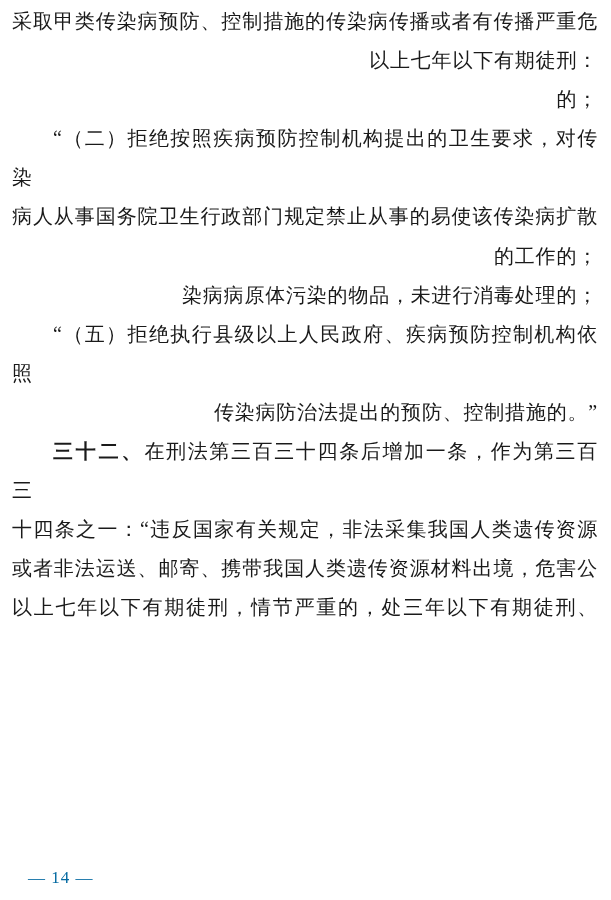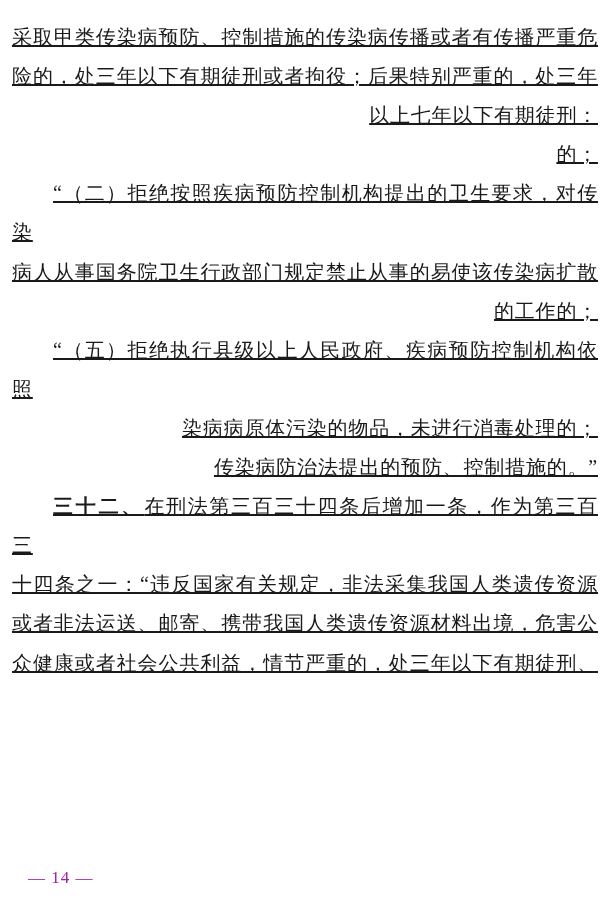--- a/index.html
+++ b/index.html
@@ -16,23 +16,22 @@
     color: #1a1a1a;
   }
   .page {
     position: absolute;
     inset: 0;
     background: #ffffff;
   }
   .text-block {
     position: absolute;
     left: 12px;
-    top: 18px;
+    top: 2px;
     width: 586px;
-    text-decoration: underline;
   }
   .line {
     font-size: 20px;
     line-height: 39.1px;
     letter-spacing: 0.8px;
     white-space: nowrap;
     overflow: hidden;
     text-align: right;
   }
   .line.j {
@@ -47,38 +46,37 @@
     font-weight: bold;
     font-family: "Liberation Sans", sans-serif;
     letter-spacing: 2px;
   }
   .page-number {
     position: absolute;
     left: 28px;
     top: 868px;
     font-size: 17px;
     letter-spacing: 1px;
-    color: #a21caf;
+    color: #0369a1;
     font-family: "Liberation Serif", serif;
   }
 </style>
 </head>
 <body>
 
 <div class="page">
   <div class="text-block" id="text-block">
       <div class="line j">采取甲类传染病预防、控制措施的传染病传播或者有传播严重危</div>
-      <div class="line j">险的，处三年以下有期徒刑或者拘役；后果特别严重的，处三年</div>
       <div class="line">以上七年以下有期徒刑：</div>
       <div class="line">的；</div>
       <div class="line j indent">“（二）拒绝按照疾病预防控制机构提出的卫生要求，对传染</div>
       <div class="line j">病人从事国务院卫生行政部门规定禁止从事的易使该传染病扩散</div>
       <div class="line">的工作的；</div>
+      <div class="line">染病病原体污染的物品，未进行消毒处理的；</div>
       <div class="line j indent">“（五）拒绝执行县级以上人民政府、疾病预防控制机构依照</div>
-      <div class="line">染病病原体污染的物品，未进行消毒处理的；</div>
       <div class="line">传染病防治法提出的预防、控制措施的。”</div>
       <div class="line j indent"><span class="ord">三十二、</span>在刑法第三百三十四条后增加一条，作为第三百三</div>
       <div class="line j">十四条之一：“违反国家有关规定，非法采集我国人类遗传资源</div>
       <div class="line j">或者非法运送、邮寄、携带我国人类遗传资源材料出境，危害公</div>
-      <div class="line j">众健康或者社会公共利益，情节严重的，处三年以下有期徒刑、</div>
+      <div class="line j">以上七年以下有期徒刑，情节严重的，处三年以下有期徒刑、</div>
     </div>
   <div class="page-number">— 14 —</div>
 </div>
 
 </body></html>

